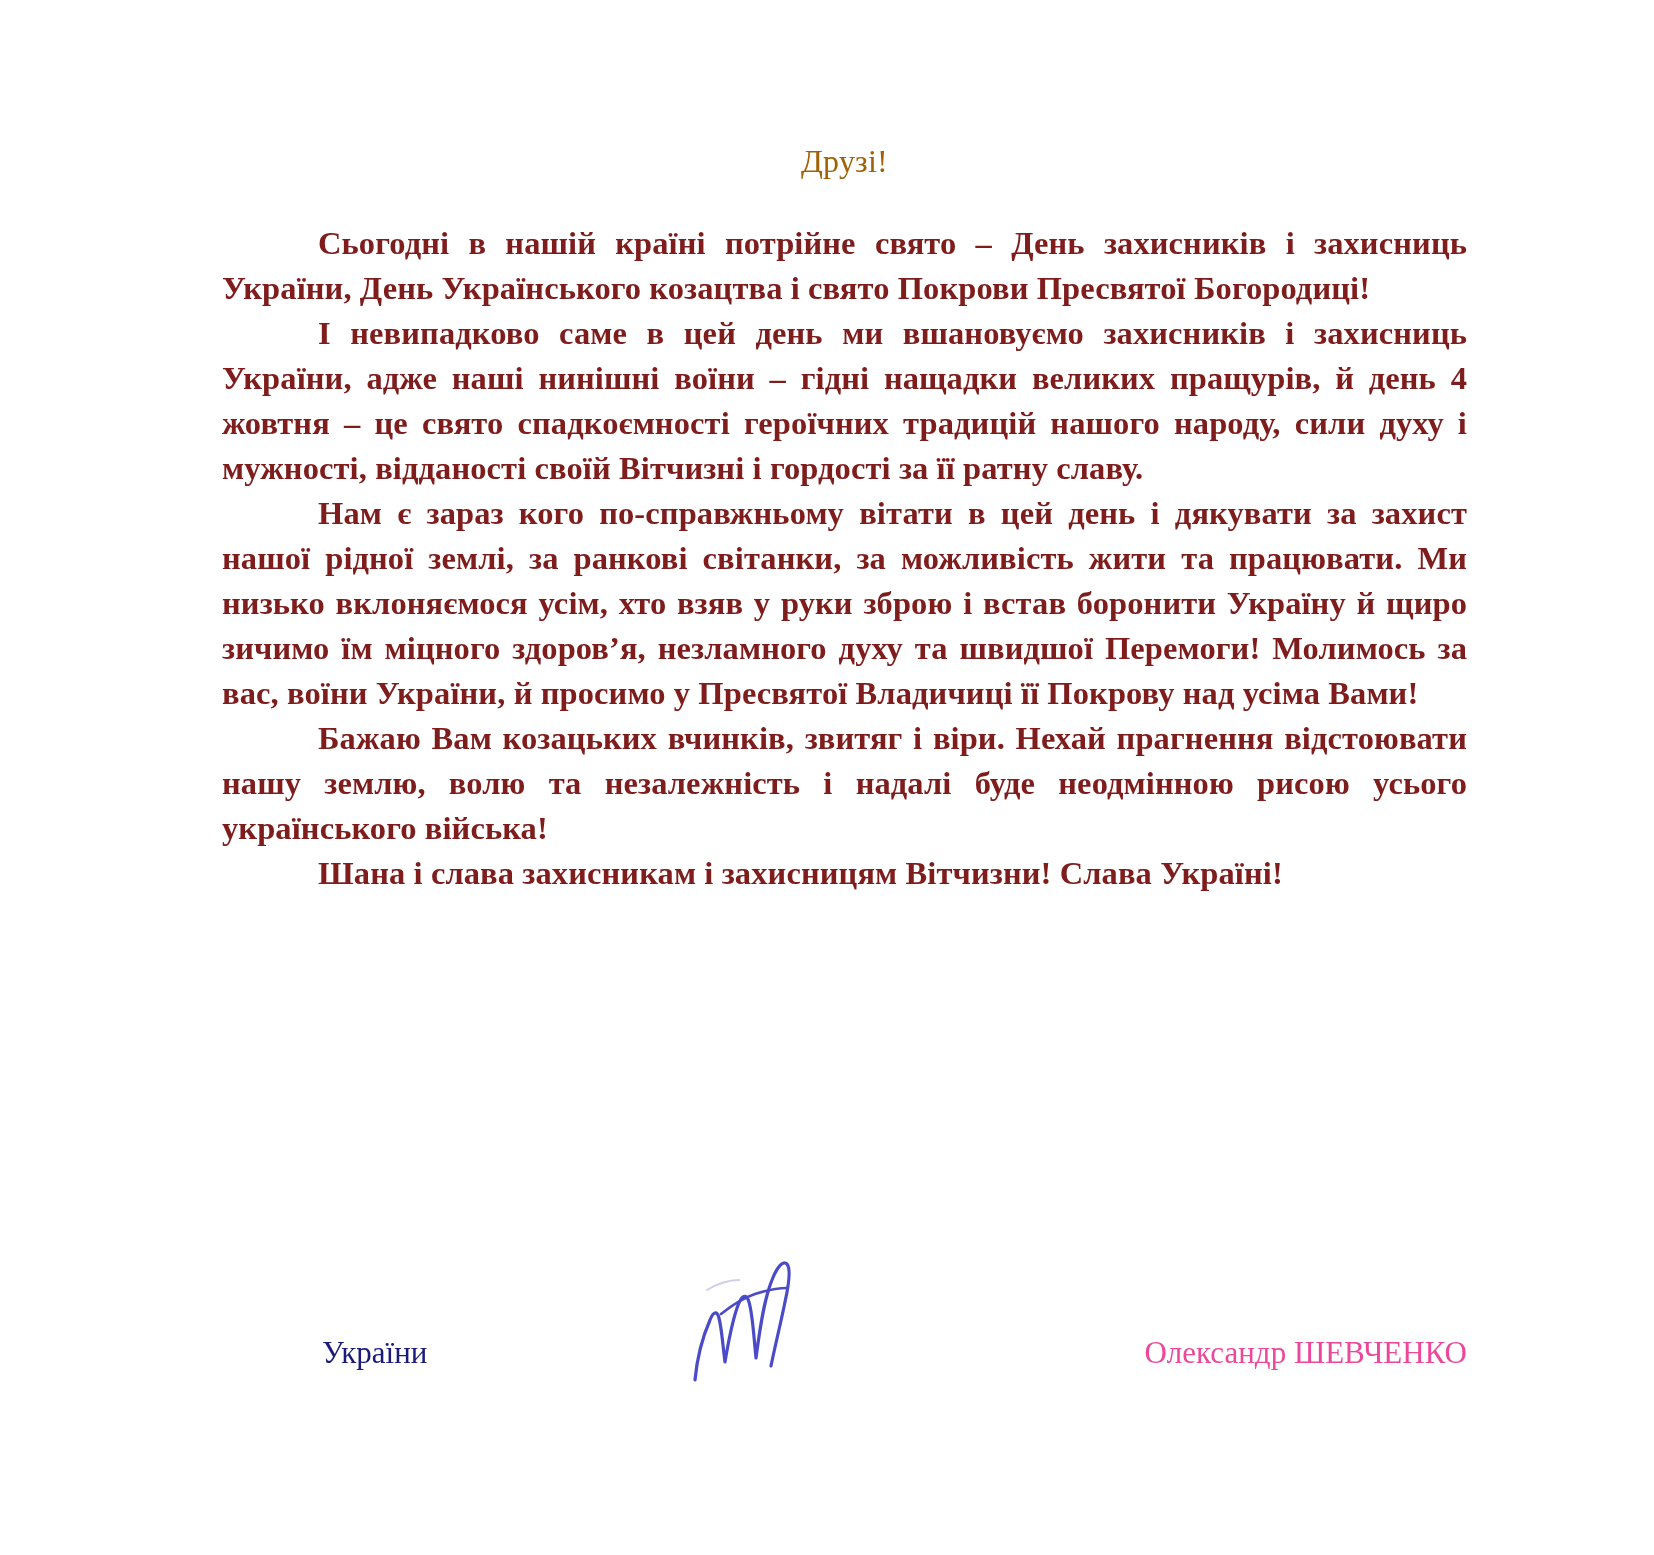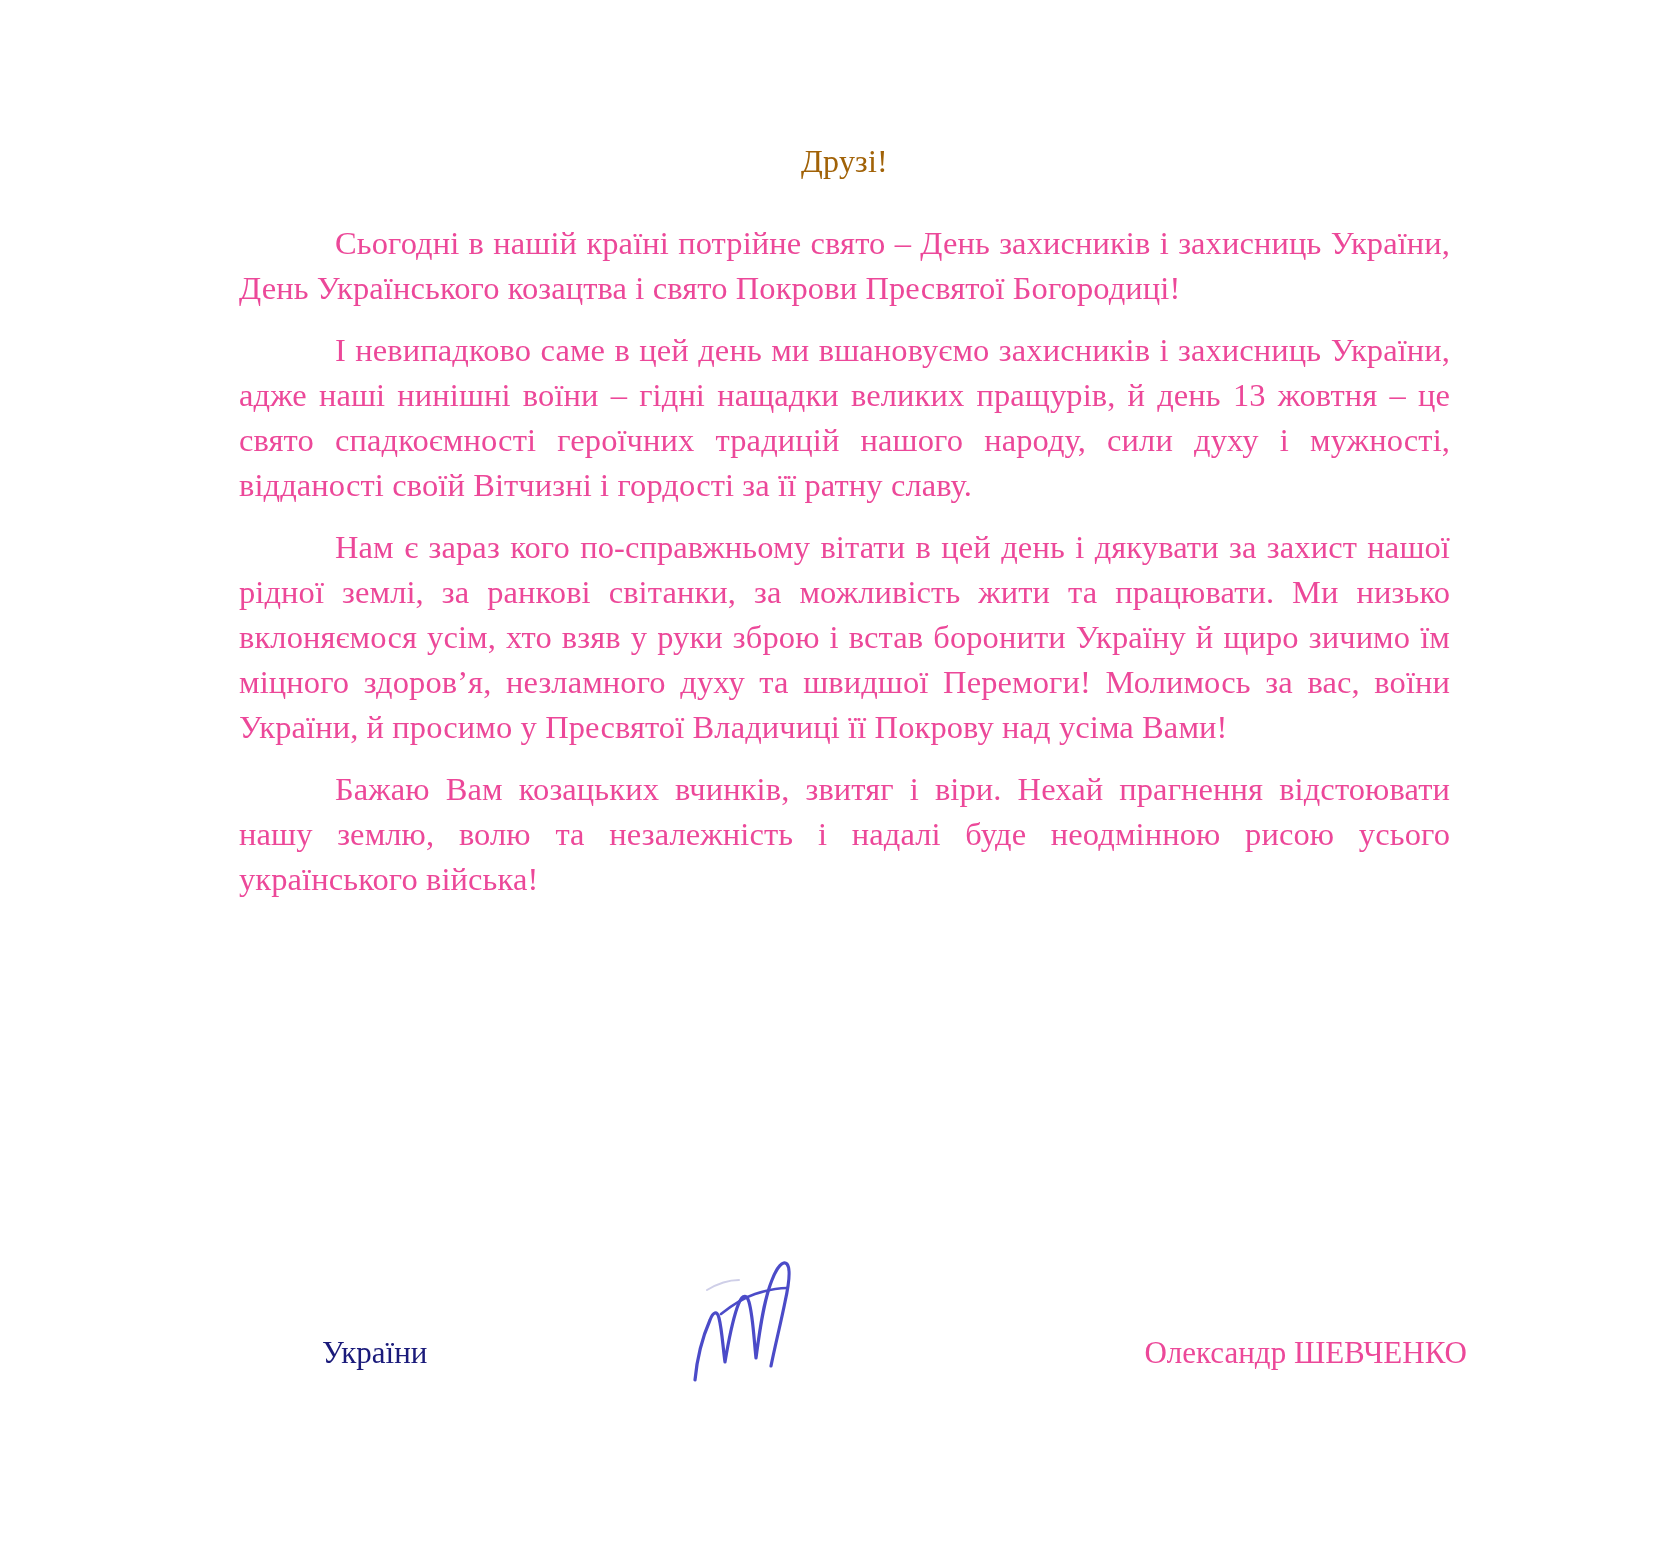--- a/index.html
+++ b/index.html
@@ -32,29 +32,30 @@
   }
   .salutation {
     text-align: center;
     font-size: 32px;
     line-height: 1.35;
     color: #a16207;
     margin: 0 0 38px 0;
     letter-spacing: 0.2px;
   }
   .para {
-    margin: 17px;
+    margin: 0;
     font-size: 32.5px;
     line-height: 45px;
     text-align: justify;
     text-indent: 96px;
-    color: #ec4899;
+    color: #7f1d1d;
     letter-spacing: 0.1px;
     -webkit-hyphens: none;
     hyphens: none;
+    font-weight: bold;
   }
   .para.last-line-left {
     text-align: left;
   }
   .signature-block {
     position: absolute;
     left: 222px;
     top: 1275px;
     width: 1245px;
     height: 120px;
@@ -91,26 +92,27 @@
 
 <div class="page">
 
   <div class="content">
 
     <p class="salutation">Друзі!</p>
 
     <p class="para">Сьогодні в нашій країні потрійне свято – День захисників і захисниць України, День Українського козацтва і свято Покрови Пресвятої Богородиці!</p>
 
 
-    <p class="para">І невипадково саме в цей день ми вшановуємо захисників і захисниць України, адже наші нинішні воїни – гідні нащадки великих пращурів, й день 13 жовтня – це свято спадкоємності героїчних традицій нашого народу, сили духу і мужності, відданості своїй Вітчизні і гордості за її ратну славу.</p>
+    <p class="para">І невипадково саме в цей день ми вшановуємо захисників і захисниць України, адже наші нинішні воїни – гідні нащадки великих пращурів, й день 4 жовтня – це свято спадкоємності героїчних традицій нашого народу, сили духу і мужності, відданості своїй Вітчизні і гордості за її ратну славу.</p>
 
     <p class="para">Нам є зараз кого по-справжньому вітати в цей день і дякувати за захист нашої рідної землі, за ранкові світанки, за можливість жити та працювати. Ми низько вклоняємося усім, хто взяв у руки зброю і встав боронити Україну й щиро зичимо їм міцного здоров’я, незламного духу та швидшої Перемоги! Молимось за вас, воїни України, й просимо у Пресвятої Владичиці її Покрову над усіма Вами!</p>
 
     <p class="para">Бажаю Вам козацьких вчинків, звитяг і віри. Нехай прагнення відстоювати нашу землю, волю та незалежність і надалі буде неодмінною рисою усього українського війська!</p>
 
+    <p class="para last-line-left">Шана і слава захисникам і захисницям Вітчизни! Слава Україні!</p>
 
   </div>
 
   <div class="signature-block">
 
     <span class="sig-role">України</span>
 
     <span class="sig-mark">
       <svg width="180" height="150" viewBox="0 0 180 150" fill="none" xmlns="http://www.w3.org/2000/svg">
         <path d="M18 130 C 20 108, 26 86, 33 70 C 36 62, 40 60, 42 68 C 45 80, 46 98, 48 112 C 50 100, 54 76, 60 58 C 64 46, 69 42, 72 52 C 76 66, 77 90, 79 108 C 82 86, 86 52, 95 30 C 100 17, 106 10, 110 14 C 114 19, 112 34, 108 52 C 104 72, 98 96, 94 116" stroke="#4b4bc8" stroke-width="3.2" stroke-linecap="round" stroke-linejoin="round"></path>

